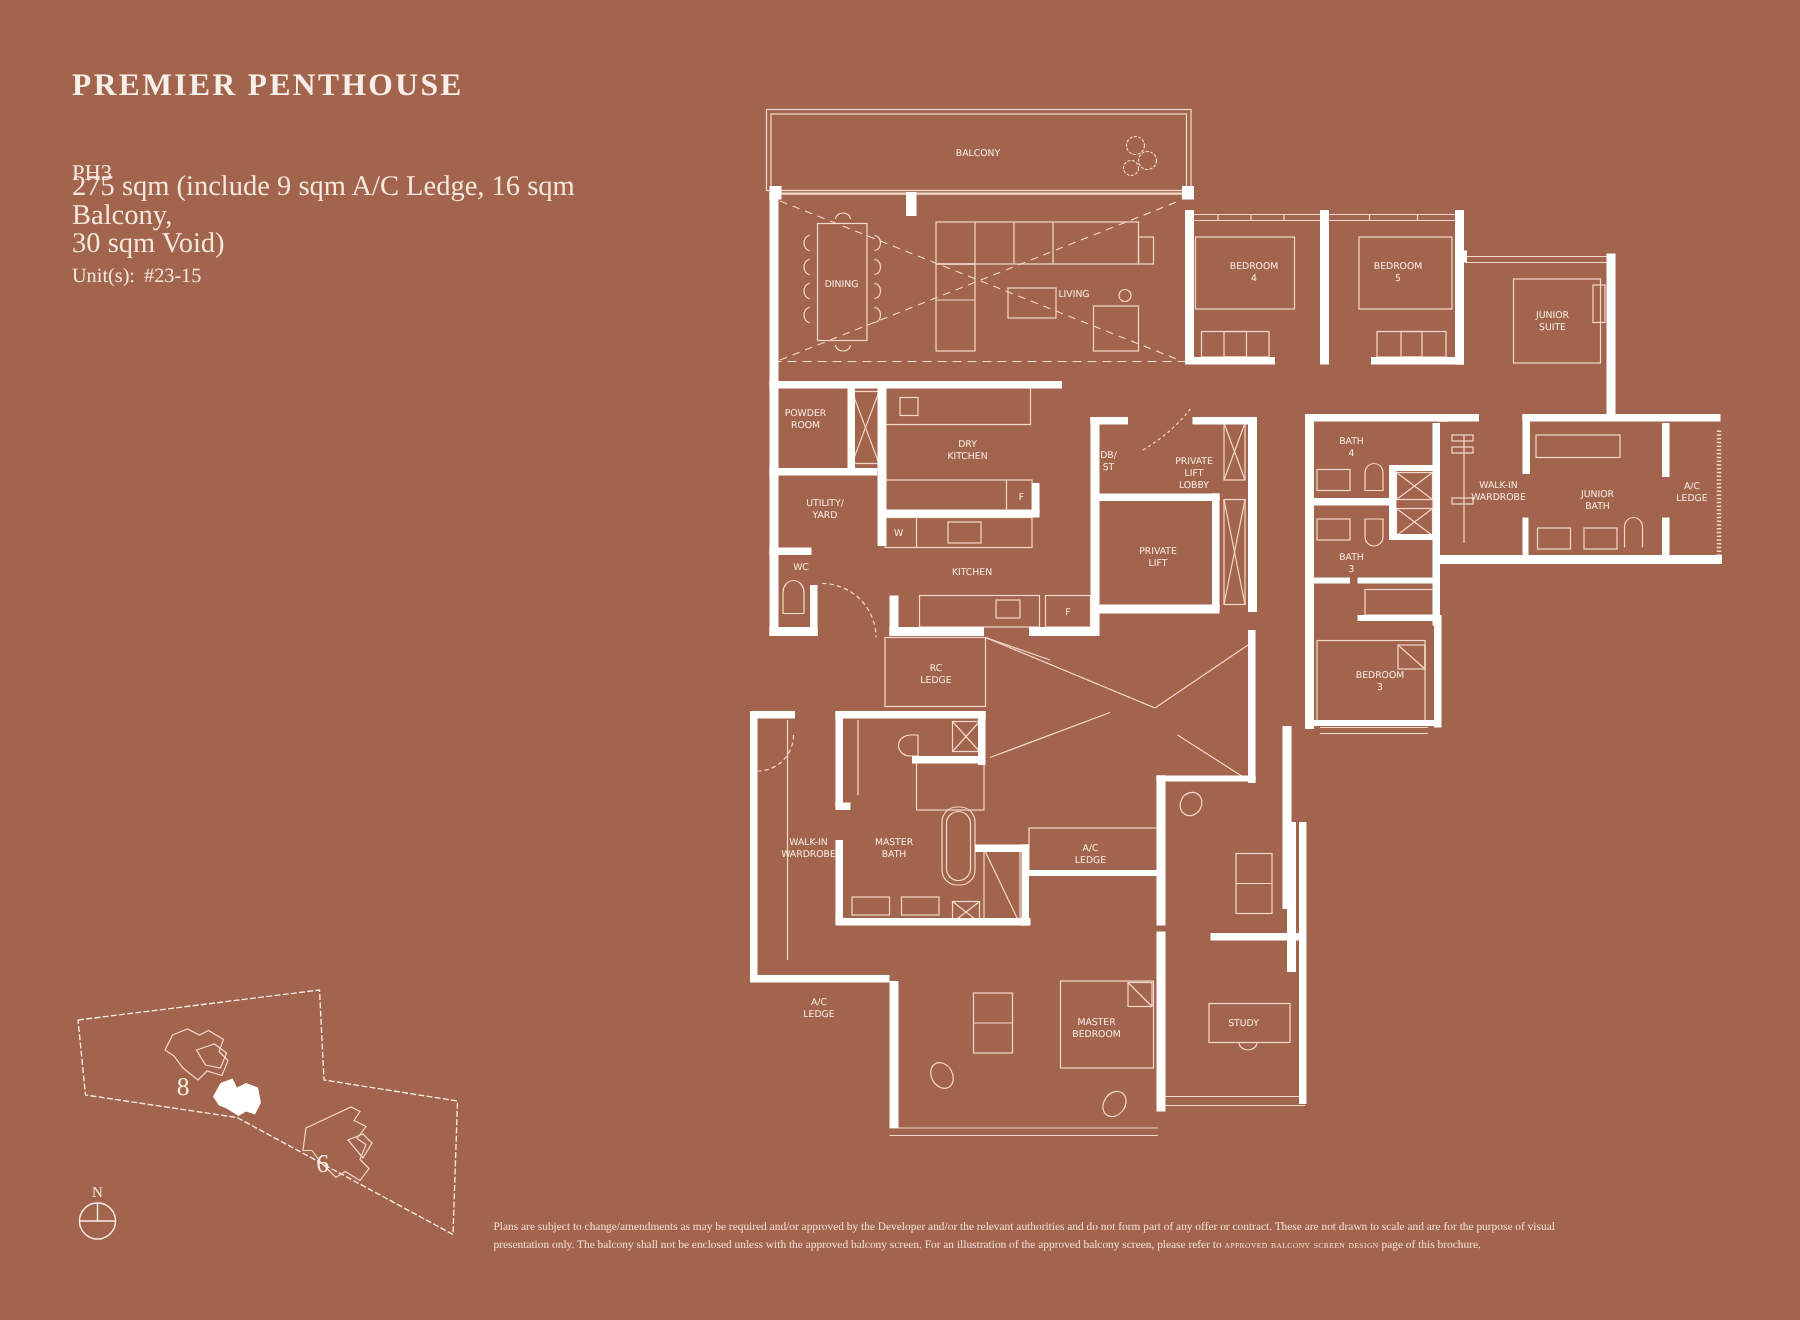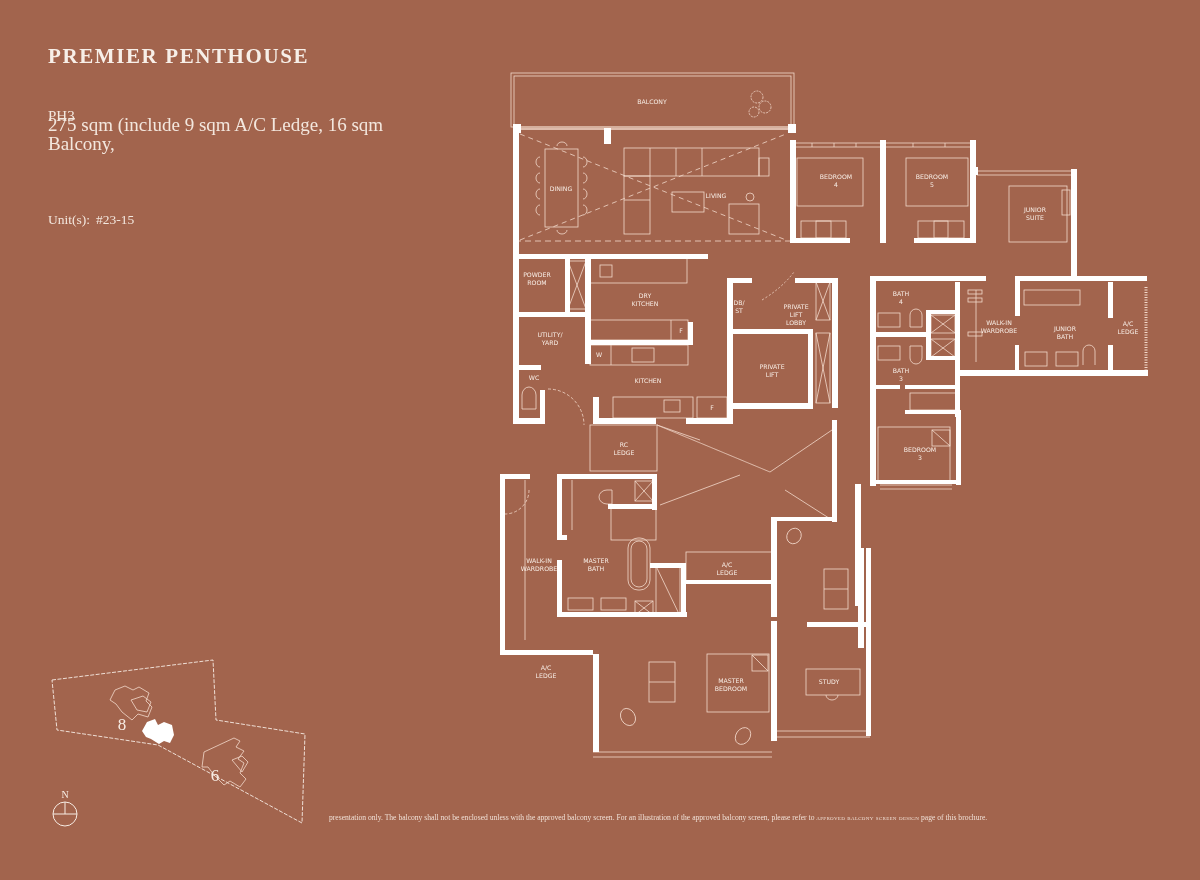--- a/index.html
+++ b/index.html
@@ -18,40 +18,41 @@
   .unit-type {
     position: absolute; left: 48px; top: 108px;
     font-family: "Liberation Serif", serif; font-size: 15px; color: #f3e7de;
   }
   .area {
     position: absolute; left: 48px; top: 115px; width: 340px;
     font-family: "Liberation Serif", serif; font-size: 19px; line-height: 19px; color: #f3e7de;
   }
   .units {
     position: absolute; left: 48px; top: 176px;
-    font-family: "Liberation Serif", serif; font-size: 13.5px; color: #f3e7de; margin-top: 36px;
+    font-family: "Liberation Serif", serif; font-size: 13.5px; color: #f3e7de;
   }
   .units .num { margin-left: 6px; }
   .disclaimer {
     position: absolute; left: 329px; top: 812px; width: 840px;
     font-family: "Liberation Serif", serif; font-size: 7.6px; line-height: 12px; color: #f0e0d6;
   }
   .disclaimer .sc { font-variant: small-caps; letter-spacing: 0.3px; }
   svg { position: absolute; left: 0; top: 0; }
   .lbl { font-family: "DejaVu Sans", sans-serif; font-size: 6.2px; fill: #f7ece4; text-anchor: middle; }
   .site-num { font-family: "Liberation Serif", serif; font-size: 17px; fill: #f7ece4; text-anchor: middle; }
   .north { font-family: "Liberation Serif", serif; font-size: 10px; fill: #f7ece4; text-anchor: middle; }
 </style>
 </head>
 <body>
 
 <div class="title">PREMIER PENTHOUSE</div>
 <div class="unit-type">PH3</div>
 <div class="area">
   <div>275 sqm (include 9 sqm A/C Ledge, 16 sqm Balcony,</div>
+  <div>30 sqm Void)</div>
 </div>
 <div class="units">
   <span>Unit(s):</span><span class="num">#23-15</span>
 </div>
 
 <svg width="1200" height="880" viewBox="0 0 1200 880">
   <g fill="none" stroke="#f2d9cb" stroke-width="0.8">
 
     <rect x="511" y="73" width="283" height="54"></rect>
     <rect x="514" y="76" width="277" height="51"></rect>
@@ -367,14 +368,15 @@
     <text class="north" x="65" y="798">N</text>
     <g fill="none" stroke="#f7ece4" stroke-width="1">
       <circle cx="65" cy="814" r="12"></circle>
       <line x1="53" y1="814" x2="77" y2="814"></line>
       <line x1="65" y1="802" x2="65" y2="814"></line>
     </g>
   </g>
 </svg>
 
 <div class="disclaimer">
+  <div>Plans are subject to change/amendments as may be required and/or approved by the Developer and/or the relevant authorities and do not form part of any offer or contract. These are not drawn to scale and are for the purpose of visual</div>
   <div><span>presentation only. The balcony shall not be enclosed unless with the approved balcony screen. For an illustration of the approved balcony screen, please refer to</span> <span class="sc">approved balcony screen design</span> <span>page of this brochure.</span></div>
 </div>
 
 </body></html>

